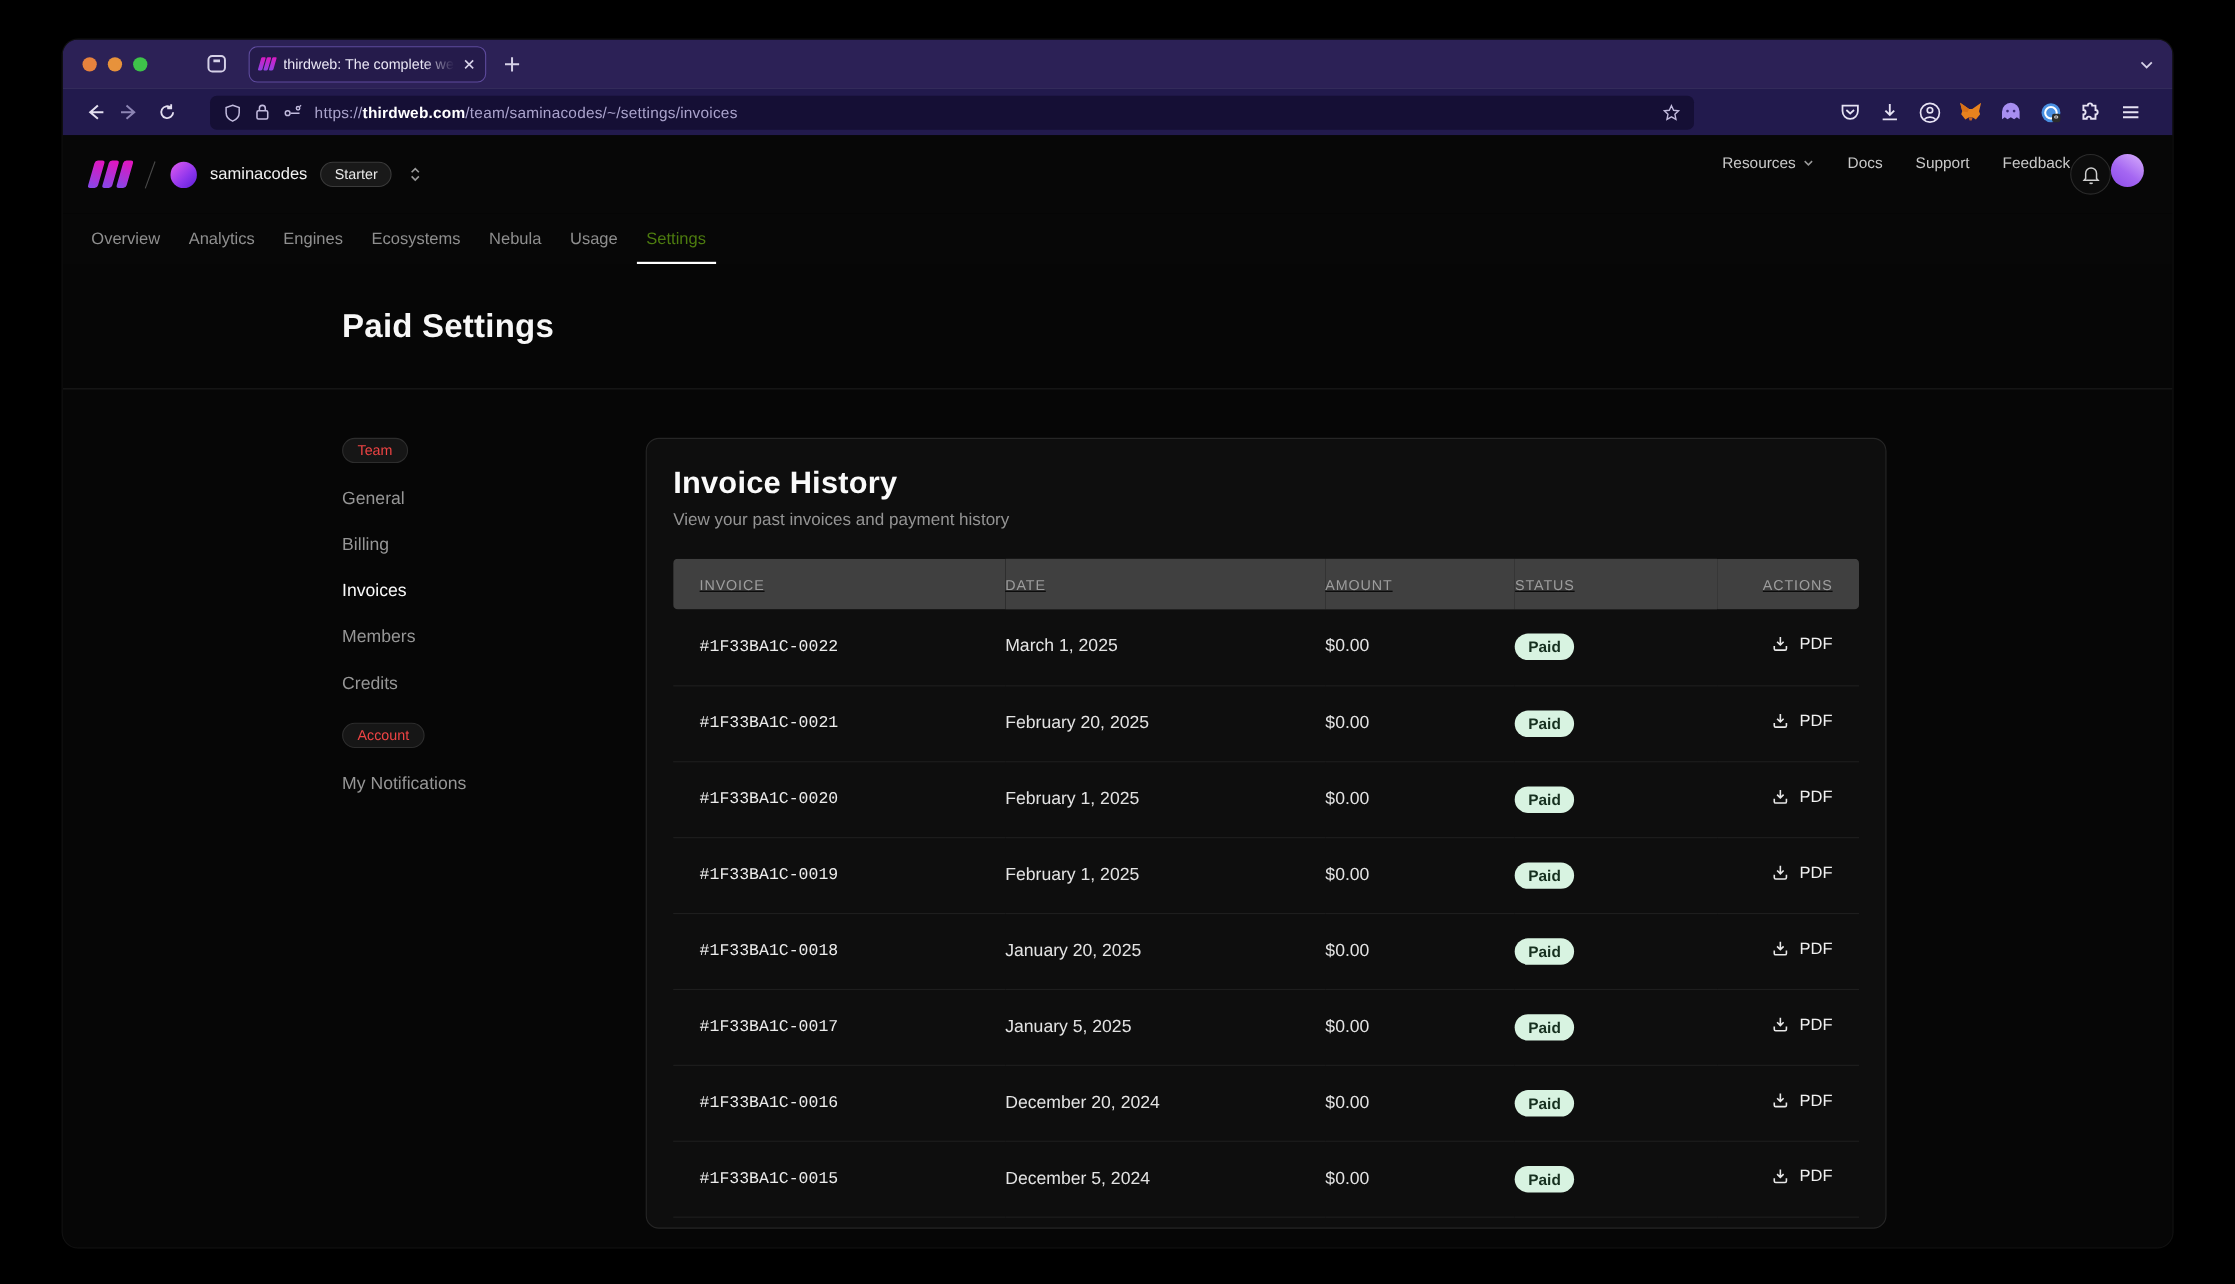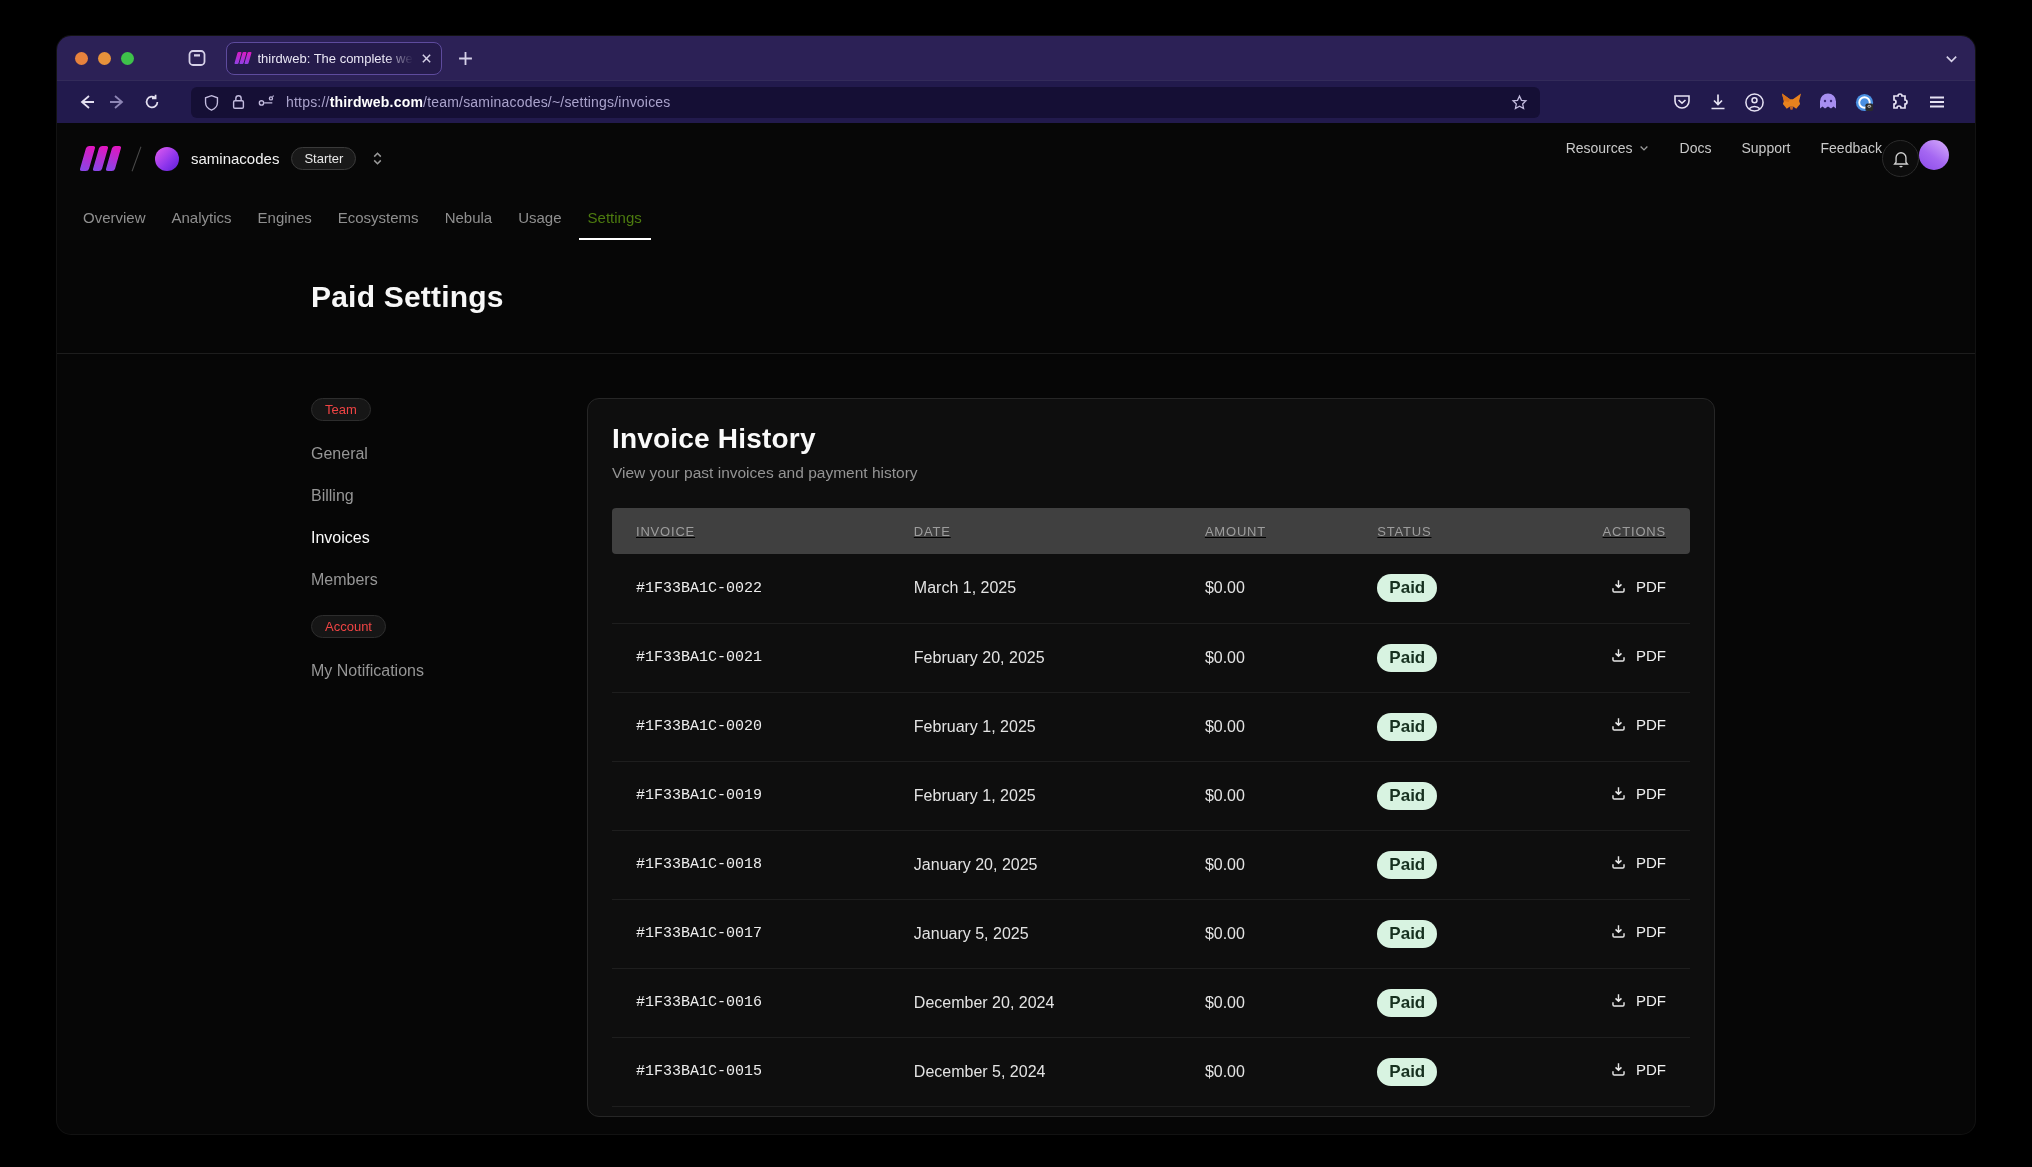--- a/index.html
+++ b/index.html
@@ -89,21 +89,21 @@
   table { width:100%; border-collapse:collapse; table-layout:fixed; margin-top:26px; }
   col.w1{width:28%;} col.w2{width:27%;} col.w3{width:16%;} col.w4{width:17%;} col.w5{width:12%;}
   thead tr { background:#404040; height:46px;text-decoration:underline; }
   th { font-size:13px; font-weight:500; color:#9d9d9d; text-transform:uppercase;
        letter-spacing:.8px; text-align:left; }
   th:first-child { padding-left:24px; border-radius:4px 0 0 4px; }
   th:last-child { text-align:right; padding-right:24px; border-radius:0 4px 4px 0; }
   tbody tr { height:69px; border-bottom:1px solid #1e1e1e; }
   td { font-size:16px; color:#e3e3e3; }
   td.c-invoice { padding-left:24px; font-family:"Liberation Mono", monospace; font-size:15px; color:#ededed; }
-  .paid-badge { display:inline-flex; align-items:center; font-size:17px; font-weight:600;
+  .paid-badge { display:inline-flex; align-items:center; font-size:14px; font-weight:600;
                 padding:4px 12px; border-radius:999px; }
   td.c-actions { text-align:right; padding-right:24px; }
   .pdf-link { display:inline-flex; align-items:center; gap:9px; font-size:15px; color:#f0f0f0; cursor:pointer; }
   .pdf-link svg { color:#e8e8e8; }
 </style>
 </head>
 <body>
 
 <div class="window">
 
@@ -305,20 +305,21 @@
   <div class="titleband">
     <h1 class="page-title">Paid Settings</h1>
   </div>
 
   <div class="content">
     <div class="settingsnav" id="settings-nav"><span class="group-badge">Team</span><ul class="snav-list">
           <li class="">General</li>
           <li class="">Billing</li>
           <li class="active">Invoices</li>
           <li class="">Members</li>
+          <li class="">Credits</li>
         </ul><span class="group-badge second">Account</span><ul class="snav-list">
           <li class="">My Notifications</li>
         </ul></div>
 
     <div class="card">
       <h2>Invoice History</h2>
       <div class="sub">View your past invoices and payment history</div>
       <table>
         <colgroup>
             <col class="w1">

